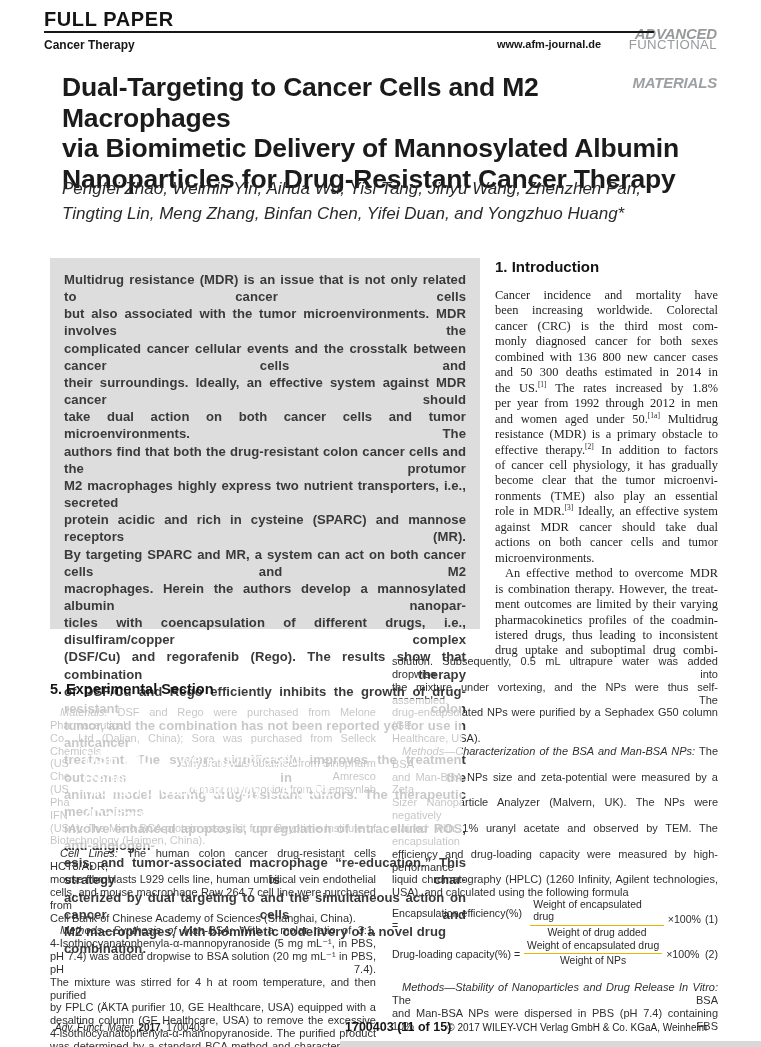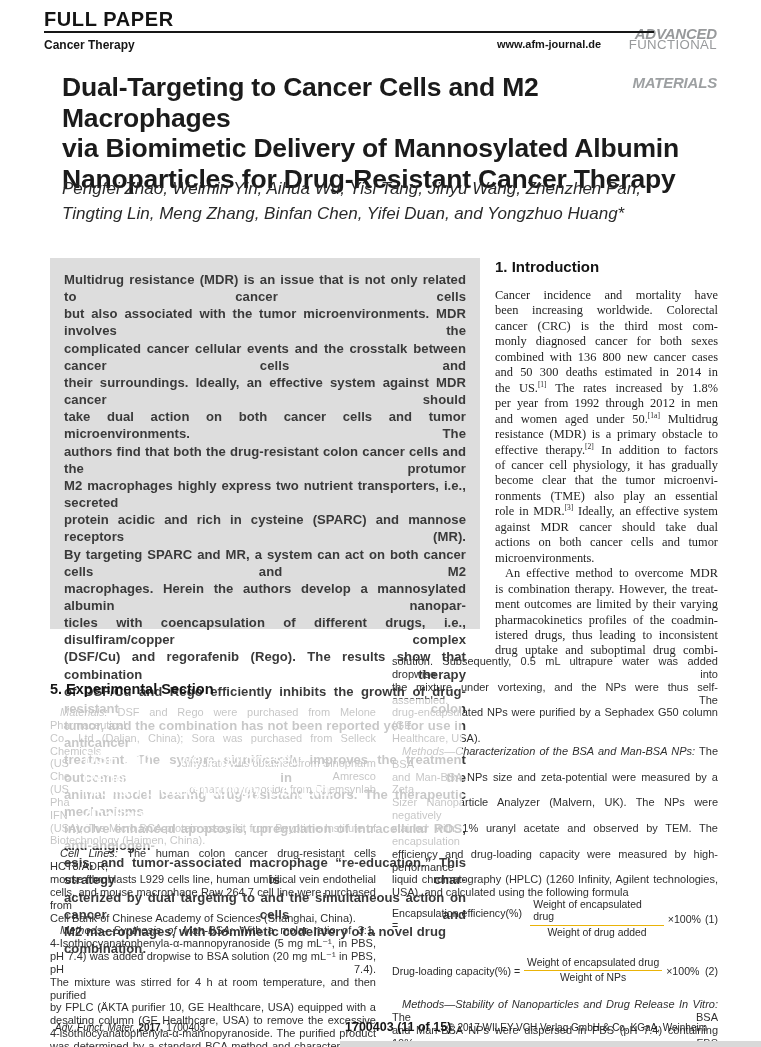--- a/index.html
+++ b/index.html
@@ -39,21 +39,21 @@
   .smallp{font-size:11px;line-height:12.85px;color:#303030;}
 
   .ln{text-align:justify;text-align-last:justify;}
   .ln.noj{text-align:left;text-align-last:left;}
   .ln.split{display:flex;justify-content:space-between;text-align:left;text-align-last:left;gap:42px;}
   .ind .ln:first-child{text-indent:10px;}
   sup{font-size:7.5px;line-height:0;vertical-align:super;}
 
   
   .equation{display:flex;align-items:center;font-size:10.6px;color:#2b2b2b;gap:4px;}
-  .equation.second{margin-top:18px;}
+  .equation.second{margin-top:1px;}
   .frac{display:inline-flex;flex-direction:column;align-items:center;line-height:1.18;font-size:10.4px;}
   .frac .num{border-bottom:1px solid #eab308;padding:0 3px 1px 3px;}
   .frac .den{padding-top:1px;}
   .eqnum{margin-left:auto;}
   .after-eq{margin-top:14px;}
 
   
   .fade{left:45px;top:699px;width:417px;height:149px;background:rgba(255,255,255,.72);z-index:5;}
   .redbox{z-index:6;color:#ffffff;font-family:"Liberation Sans","DejaVu Sans",sans-serif;}
   .red-a{left:68px;top:738px;width:107px;height:39px;font-size:17px;padding:11px 0 0 16px;box-sizing:border-box;}

